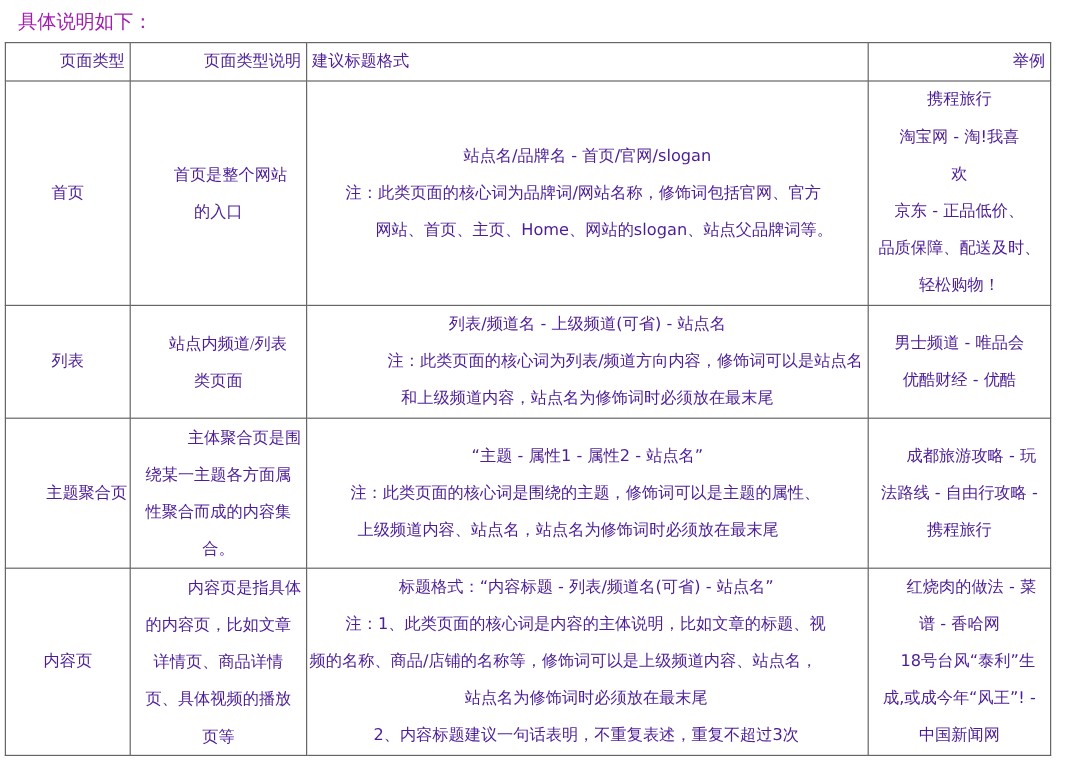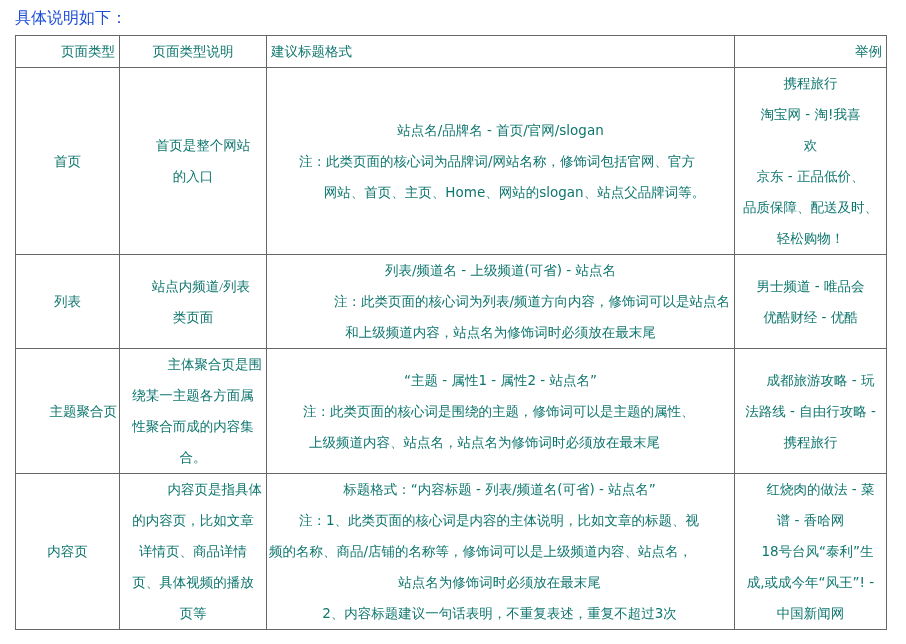--- a/index.html
+++ b/index.html
@@ -3,46 +3,46 @@
 <meta charset="utf-8">
 <style>
   html, body { margin:0; padding:0; background:#ffffff; }
   body {
     width:906px; height:644px; position:relative; overflow:hidden;
     font-family: "DejaVu Sans", "Liberation Sans", sans-serif;
     color:#333333;
   }
   .intro {
     position:absolute; left:15px; top:8px;
-    font-size:16px; color:#1d4ed8;
+    font-size:16px; color:#a21caf;
     letter-spacing:0px;
   }
   table.spec {
-    position:absolute; left:15px; top:35px;
+    position:absolute; left:4px; top:35px;
     width:871px;
     border-collapse:collapse;
     table-layout:fixed;
     font-size:13.5px;
     line-height:31px;
-    color:#0f766e;
+    color:#4c1d95;
   }
   table.spec td, table.spec th {
     border:1px solid #666;
     padding:0 4px;
     vertical-align:middle;
     font-weight:normal;
     word-break:break-all;
   }
   col.c1 { width:104px; }
   col.c2 { width:147px; }
   col.c3 { width:468px; }
   col.c4 { width:152px; }
   tr.head th { height:31px; }
   th.h1 { text-align:right; padding-right:20px; }
-  th.h2 { text-align:center; padding-right:12px; }
+  th.h2 { text-align:right; padding-right:12px; }
   th.h3 { text-align:left; padding-left:205px; }
   th.h4 { text-align:right; padding-right:50px; }
   tr.r1 td { height:186px; }
   tr.r2 td { height:93px; }
   tr.r3 td { height:124px; }
   tr.r4 td { height:155px; }
   td.type { text-align:center; }
   td.desc { text-align:center;font-family:Liberation Serif, serif; }
   td.fmt { text-align:center; }
   td.ex { text-align:center; }

